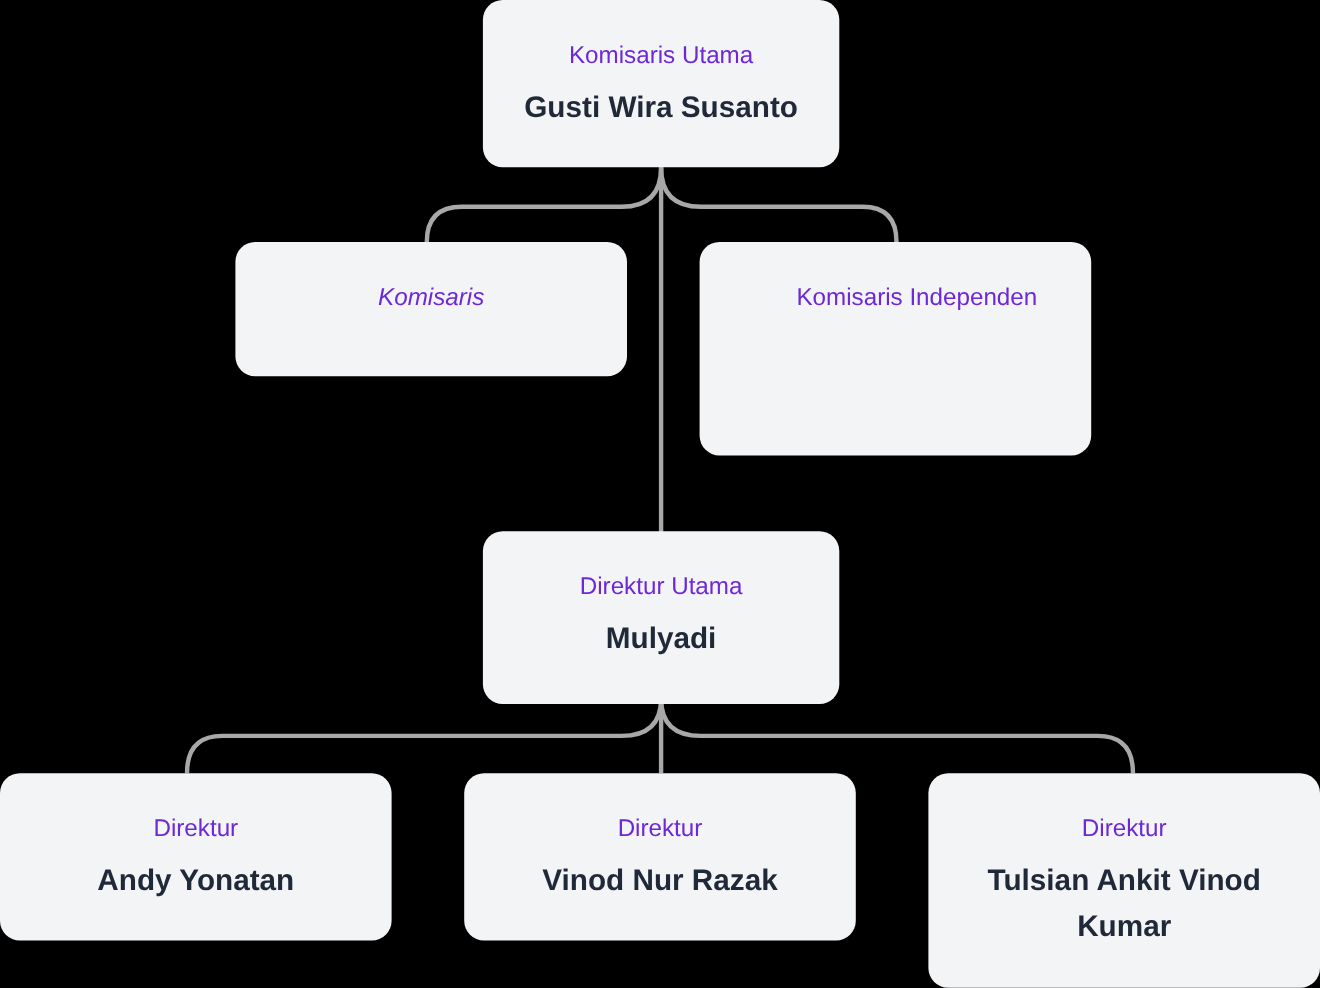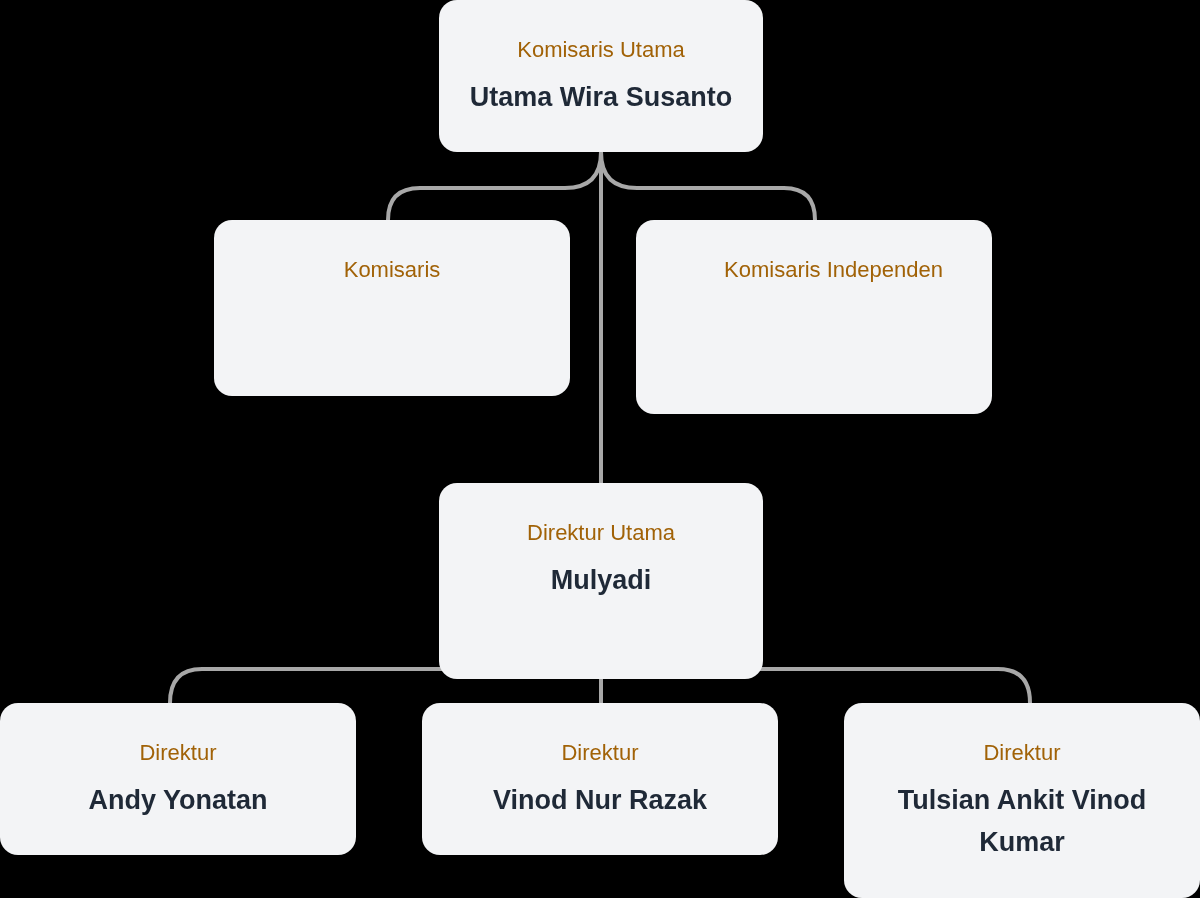--- a/index.html
+++ b/index.html
@@ -6,21 +6,21 @@
   body {
     width: 1200px; height: 898px; background: #000000; position: relative; overflow: hidden;
     font-family: "Liberation Sans", "DejaVu Sans", sans-serif;
   }
   .connectors { position: absolute; left: 0; top: 0; width: 1200px; height: 898px; }
   .node {
     position: absolute; background: #f3f4f6; border-radius: 18px;
     display: flex; flex-direction: column; align-items: center; justify-content: flex-start;
     text-align: center; box-sizing: border-box; padding-top: 36px;
   }
-  .role { color: #a16207; font-size: 22px; line-height: 28px; }
+  .role { color: #6d28d9; font-size: 22px; line-height: 28px; }
   .name { color: #1f2937; font-size: 27px; font-weight: bold; line-height: 42px; margin-top: 12px; padding: 0 20px; }
 </style>
 </head>
 <body>
 
 <svg class="connectors" viewBox="0 0 1200 898">
   <g fill="none" stroke="#a8a8a8" stroke-width="4">
 
     <path d="M601 152 L601 484"></path>
 
@@ -28,32 +28,32 @@
     <path d="M601 152 Q601 188 637 188 L784 188 Q815 188 815 220"></path>
 
     <path d="M601 635 L601 703"></path>
     <path d="M601 635 Q601 669 565 669 L202 669 Q170 669 170 703"></path>
     <path d="M601 635 Q601 669 637 669 L998 669 Q1030 669 1030 703"></path>
   </g>
 </svg>
 
 <div class="node" style="left:439px; top:0px; width:324px; height:152px; padding-top:36px;">
   <div class="role">Komisaris Utama</div>
-  <div class="name">Utama Wira Susanto</div>
+  <div class="name">Gusti Wira Susanto</div>
 </div>
 
-<div class="node" style="left:214px; top:220px; width:356px; height:176px;">
+<div class="node" style="left:214px; top:220px; width:356px; height:122px;font-style:italic;">
   <div class="role">Komisaris</div>
 </div>
 
 <div class="node" style="left:636px; top:220px; width:356px; height:194px;padding-left:39px;">
   <div class="role">Komisaris Independen</div>
 </div>
 
-<div class="node" style="left:439px; top:483px; width:324px; height:196px;">
+<div class="node" style="left:439px; top:483px; width:324px; height:157px;">
   <div class="role">Direktur Utama</div>
   <div class="name">Mulyadi</div>
 </div>
 
 <div class="node" style="left:0px; top:703px; width:356px; height:152px;">
   <div class="role">Direktur</div>
   <div class="name">Andy Yonatan</div>
 </div>
 
 <div class="node" style="left:422px; top:703px; width:356px; height:152px;">

